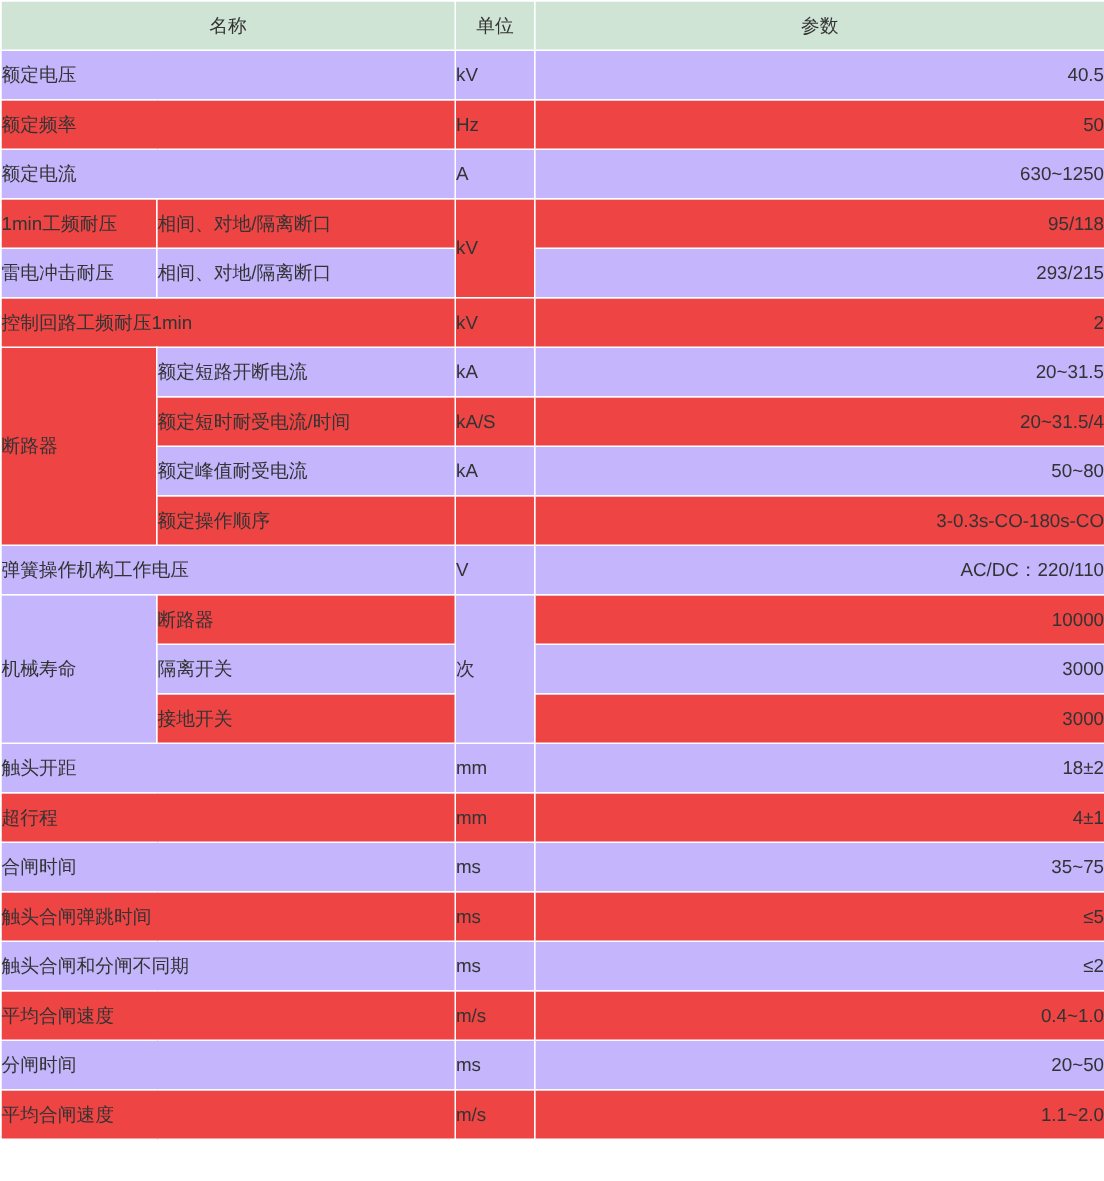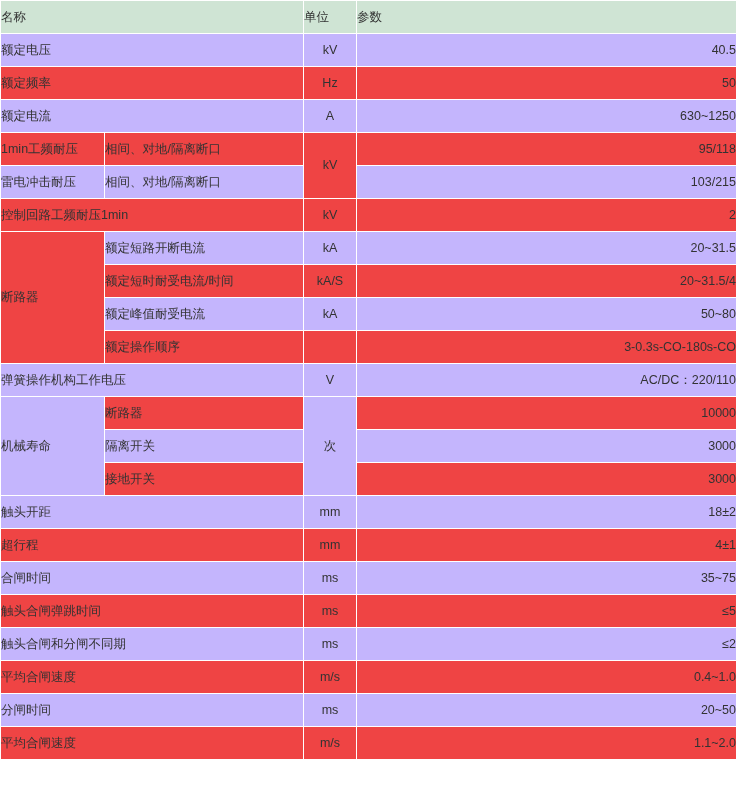--- a/index.html
+++ b/index.html
@@ -38,27 +38,27 @@
   
   .tint-a { background: #ef4444; }   
   .tint-b { background: #c4b5fd; }   
   .tint-head { background: #cfe4d4; }
 
   .cell-left {
     text-align: left;
     padding-left: 10px;
   }
   .head-cell {
-    text-align: left;
+    text-align: center;
     font-size: 13px;
     color: #333333;
     height: 38px;
     font-family: Liberation Serif, serif;
   }
-  .unit-cell { text-align: center; }
+  .unit-cell { }
   .param-cell { text-align: right; }
   .bold { font-weight: bold; }
 </style>
 </head>
 <body>
 
 <table class="spec">
   <colgroup>
     <col class="c1">
       <col class="c2">
@@ -94,21 +94,21 @@
     <tr>
       <td class="tint-a cell-left">1min工频耐压</td>
       <td class="tint-a cell-left">相间、对地/隔离断口</td>
       <td class="tint-a unit-cell" rowspan="2">kV</td>
       <td class="tint-a param-cell">95/118</td>
     </tr>
 
     <tr>
       <td class="tint-b cell-left">雷电冲击耐压</td>
       <td class="tint-b cell-left">相间、对地/隔离断口</td>
-      <td class="tint-b param-cell">103/215</td>
+      <td class="tint-b param-cell">293/215</td>
     </tr>
 
     <tr>
       <td class="tint-a cell-left" colspan="2">控制回路工频耐压1min</td>
       <td class="tint-a unit-cell">kV</td>
       <td class="tint-a param-cell">2</td>
     </tr>
 
     <tr>
       <td class="tint-a cell-left bold" rowspan="4">断路器</td>

